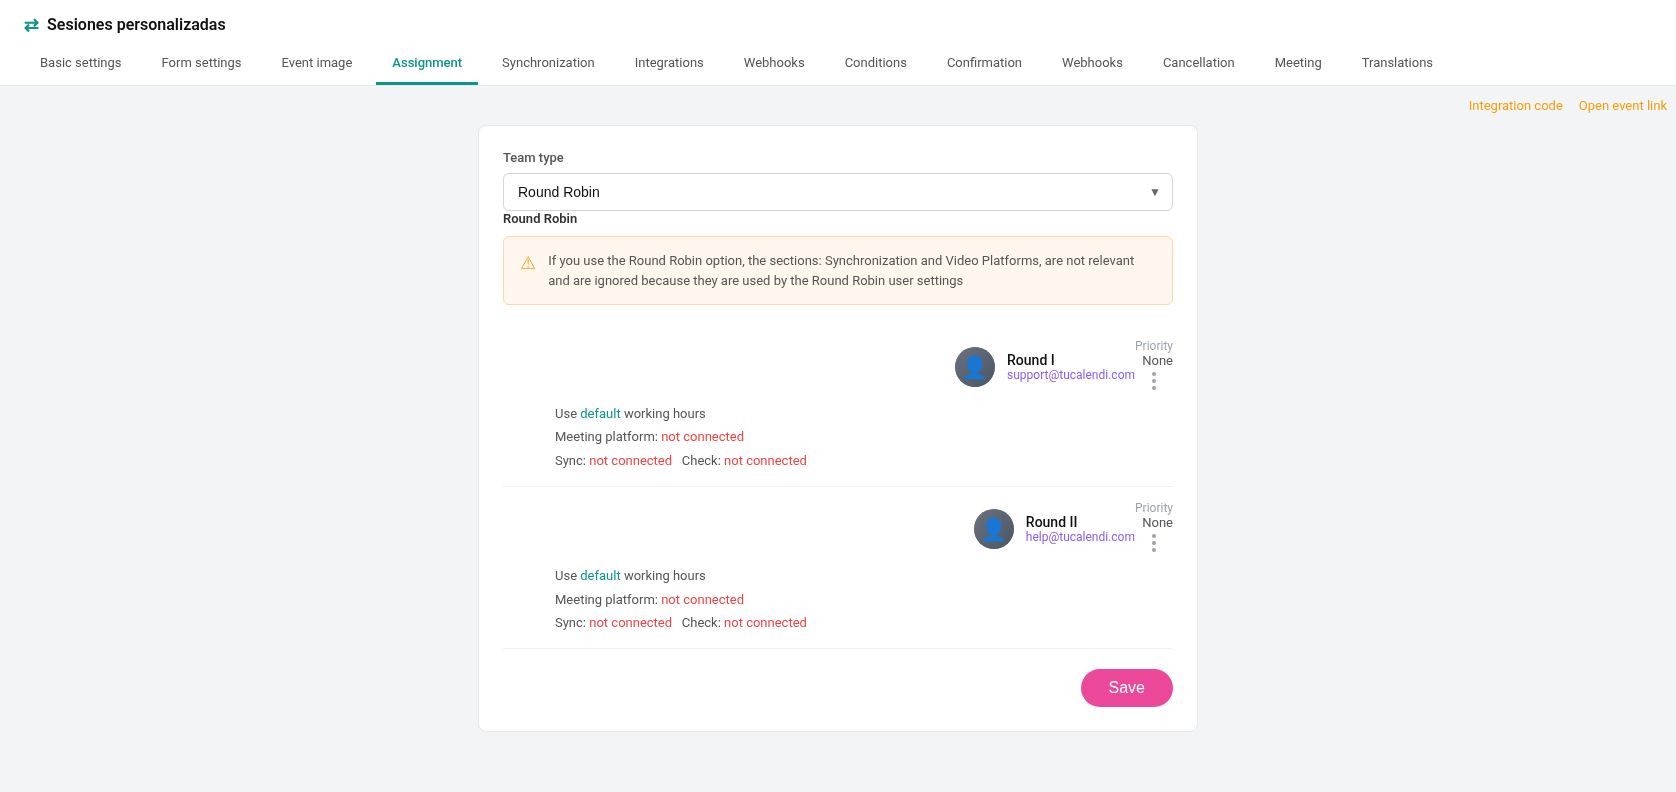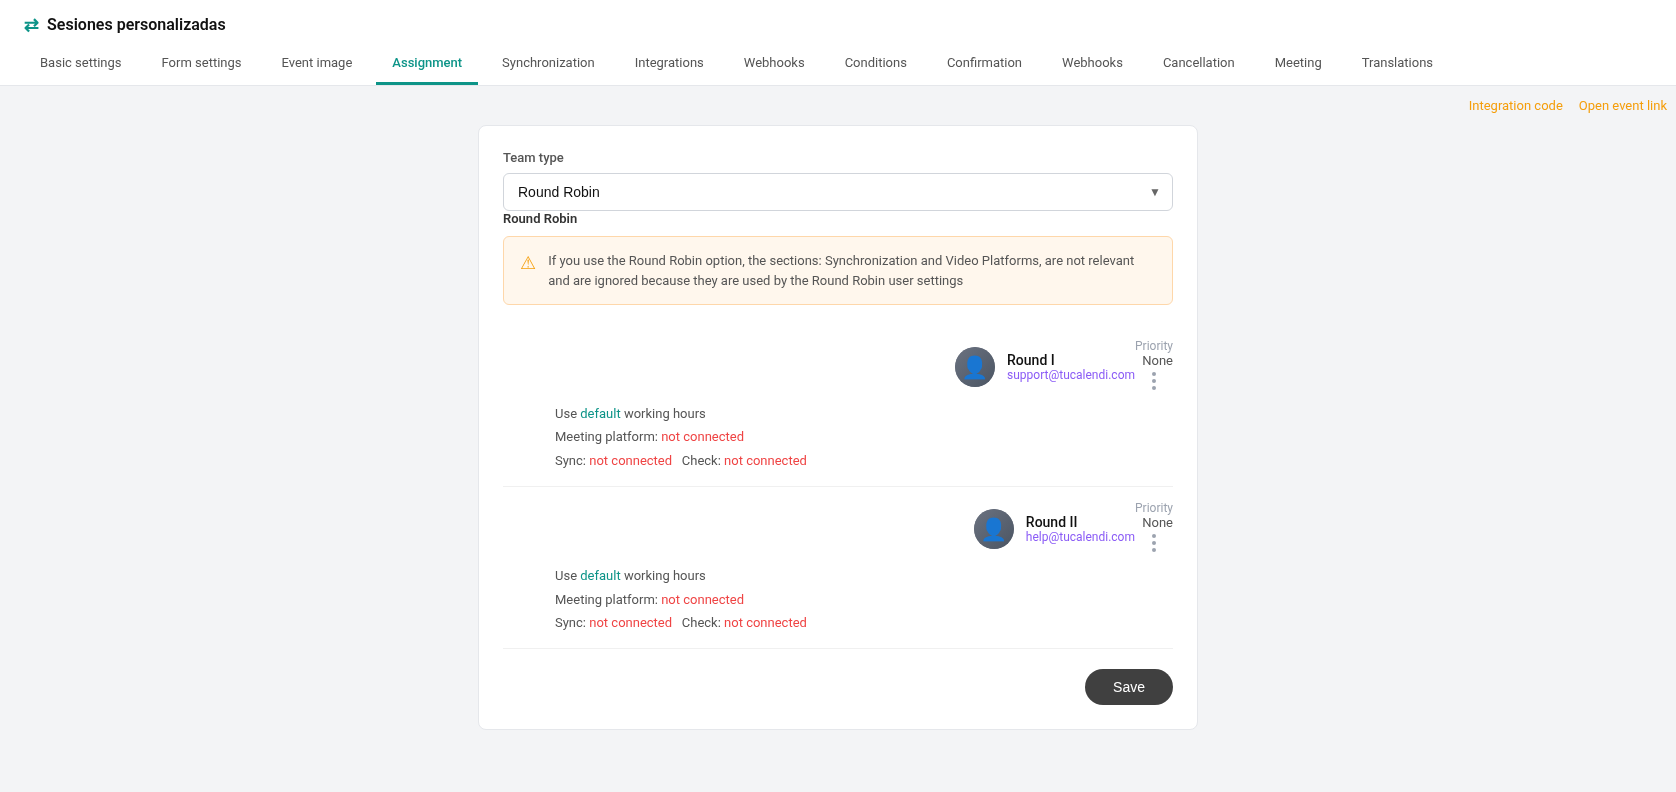--- a/index.html
+++ b/index.html
@@ -238,26 +238,26 @@
     }
     .red-text {
       color: #ef4444;
     }
     .save-row {
       display: flex;
       justify-content: flex-end;
       margin-top: 20px;
     }
     .save-btn {
-      background: #404040;
+      background: #ec4899;
       color: #fff;
       border: none;
       border-radius: 20px;
       padding: 10px 28px;
-      font-size: 14px;
+      font-size: 16px;
       font-weight: 500;
       cursor: pointer;
     }
   </style>
 </head>
 <body>
 
 <div class="top-bar">
   <div class="app-title">
     <span class="app-title-icon">⇄</span>

